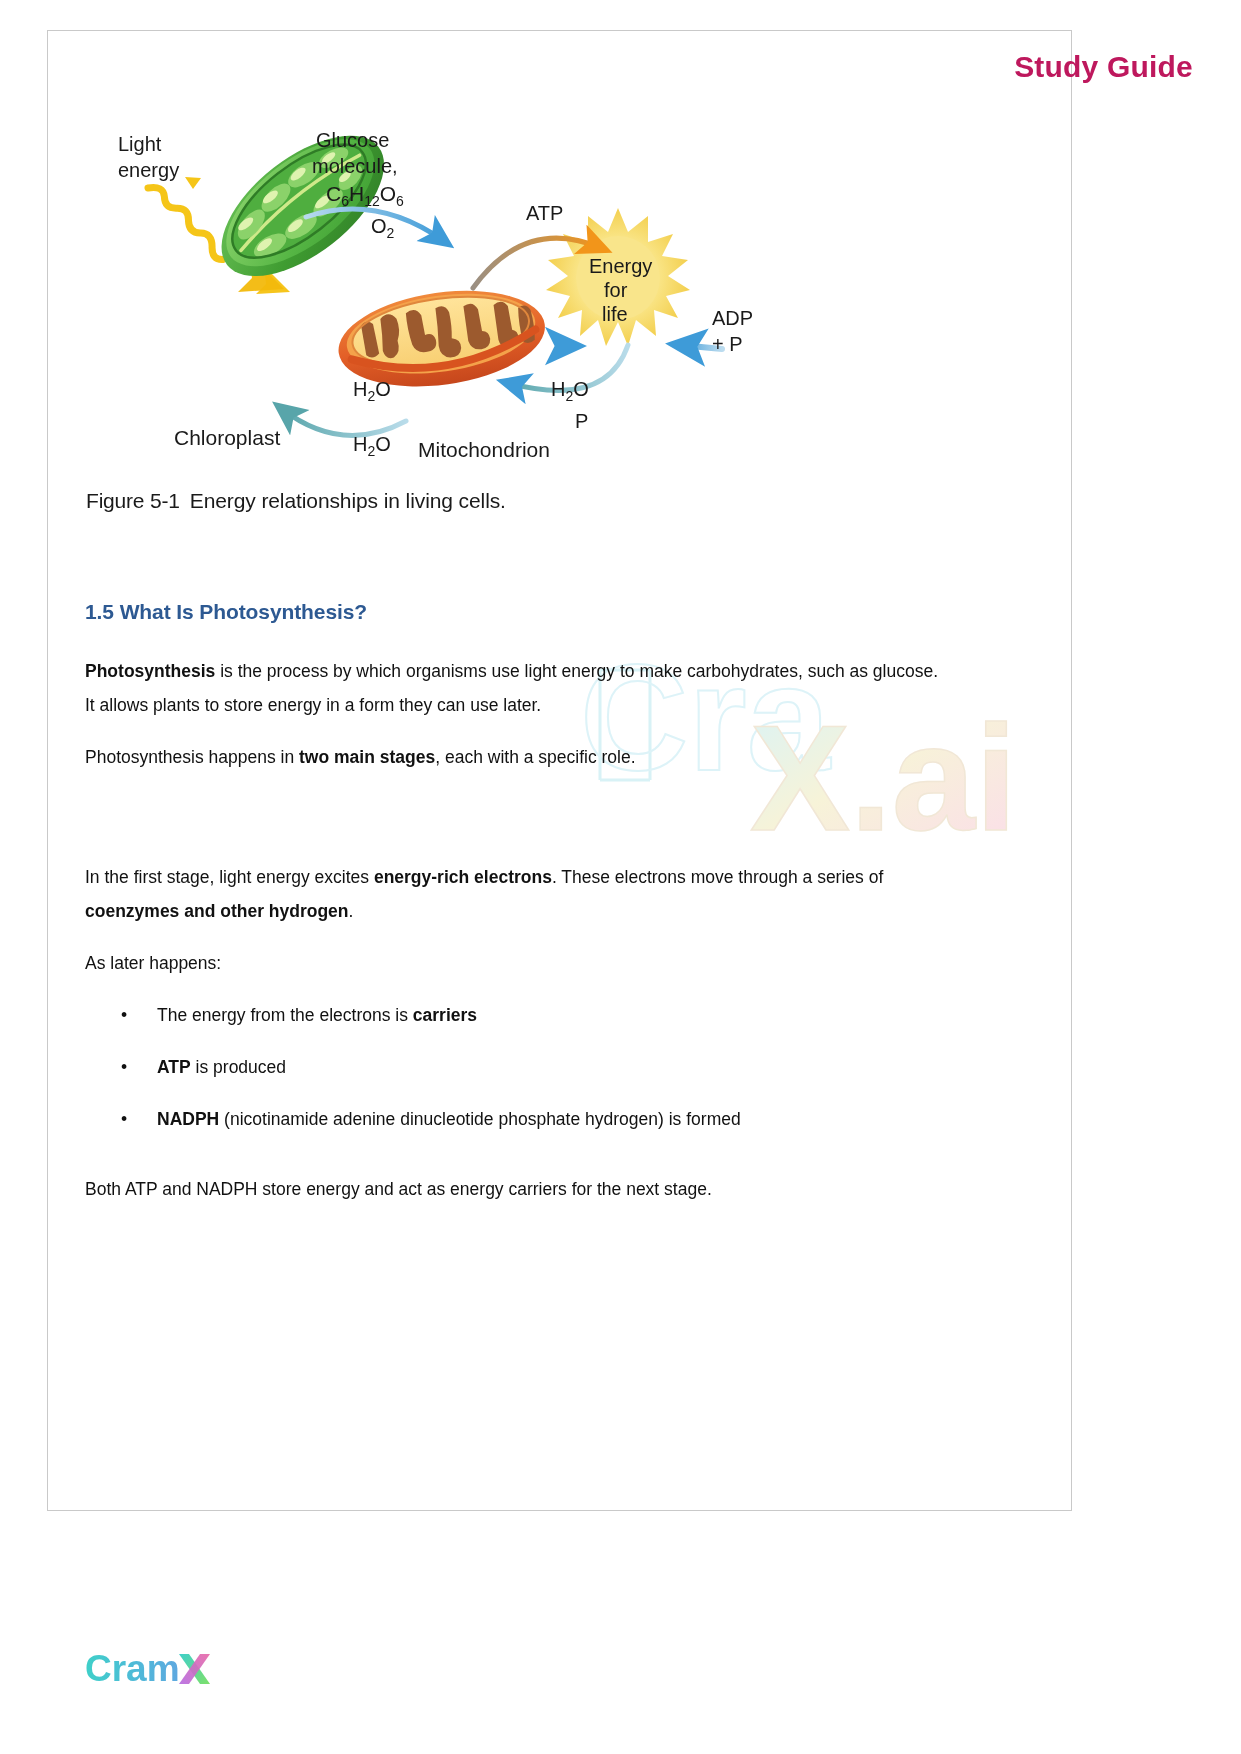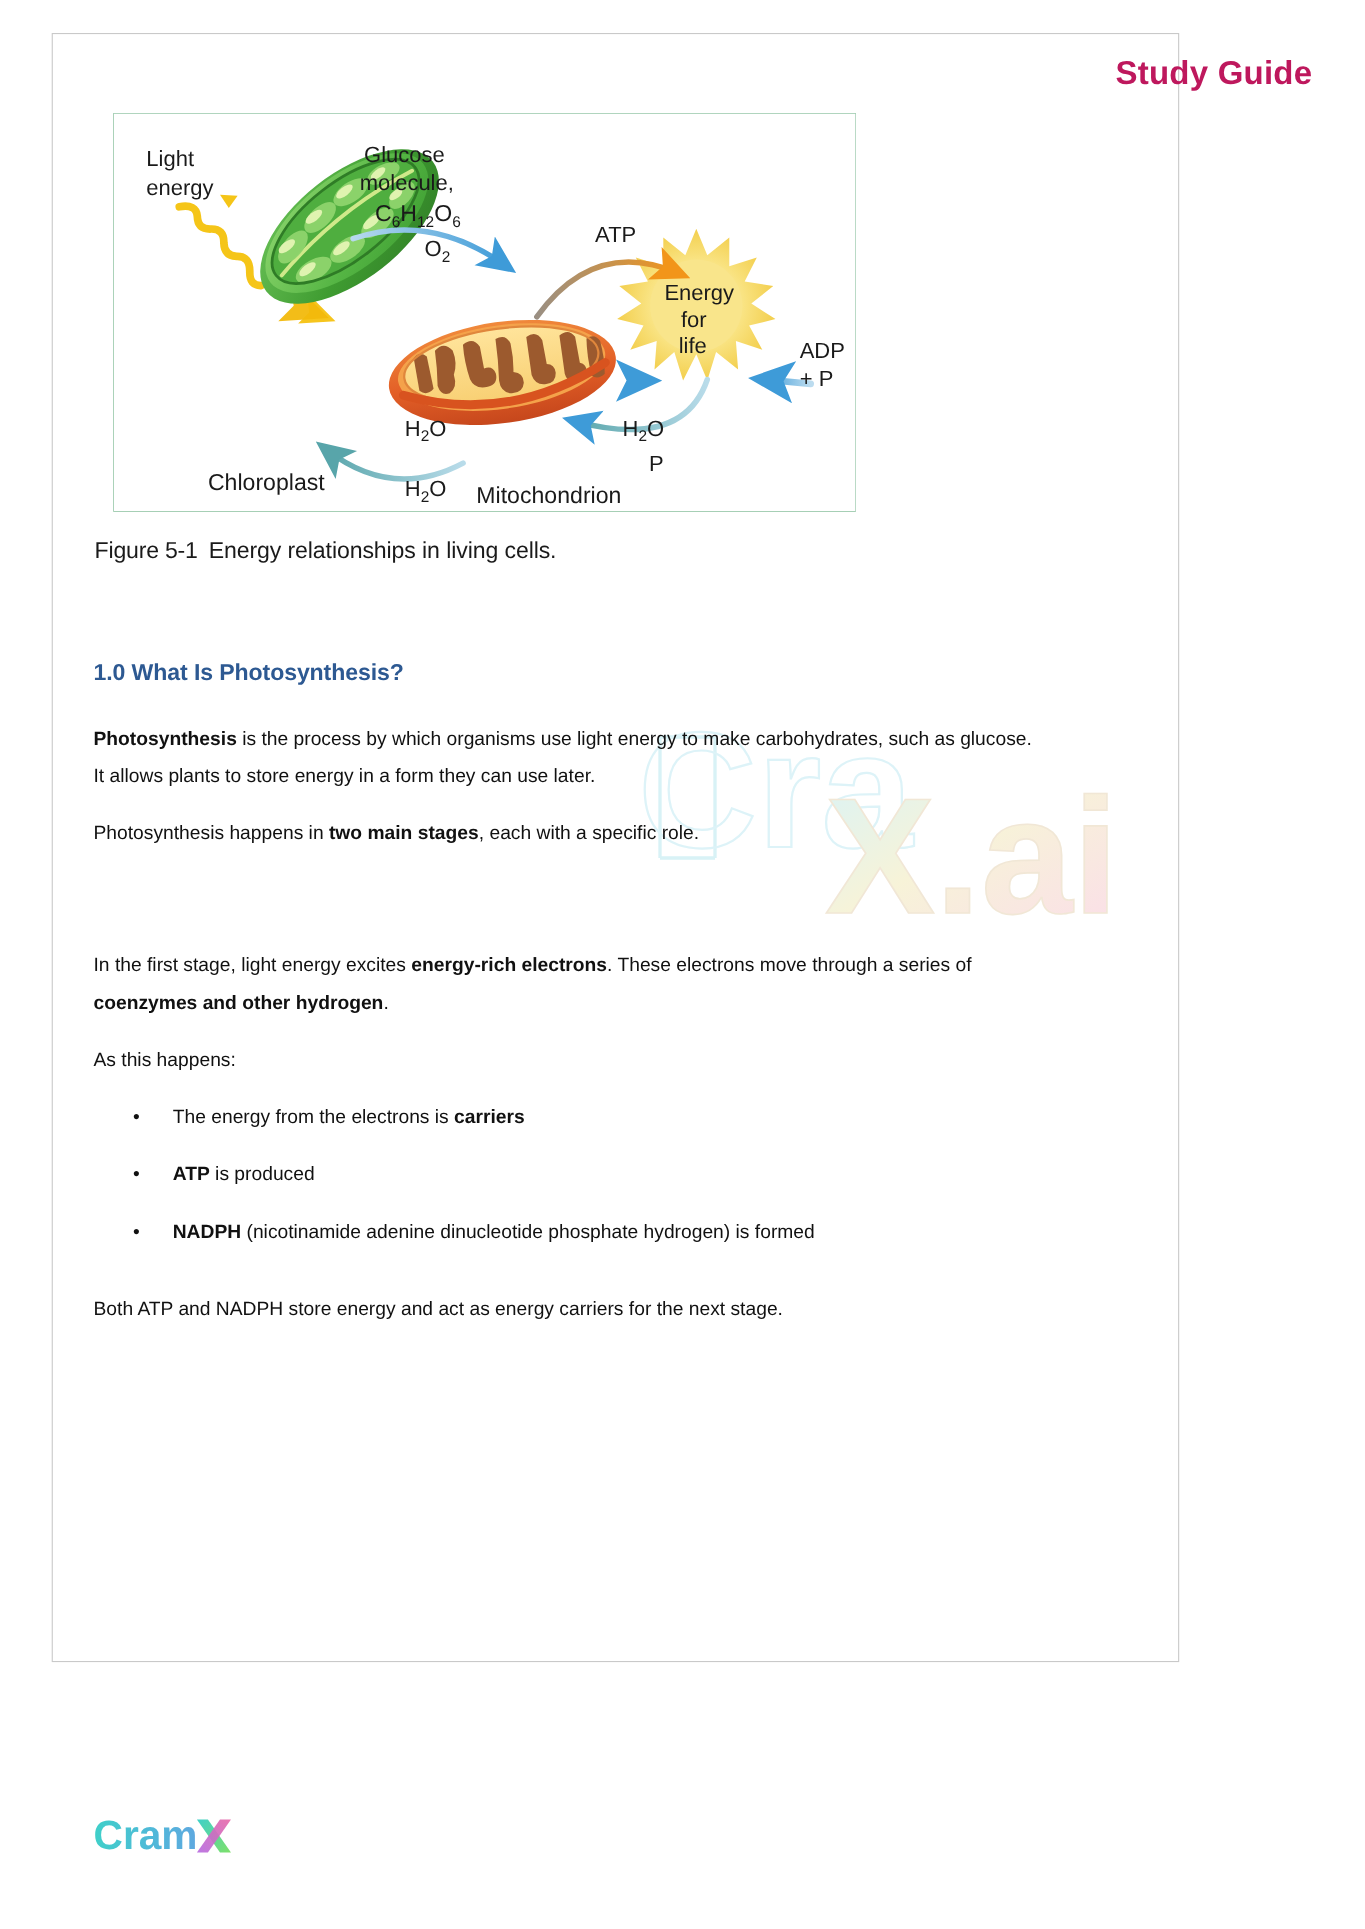--- a/index.html
+++ b/index.html
@@ -45,25 +45,25 @@
     height: 230px;
     pointer-events: none;
     z-index: 0;
     opacity: 1;
   }
   .watermark svg { width: 100%; height: 100%; }
 
   
   .figure-wrap {
     position: absolute;
-    left: 103px;
+    left: 88px;
     top: 103px;
     width: 675px;
     height: 362px;
-    background: #15803d;
+    background: #f0abfc;
     z-index: 1;
   }
   .figure-wrap svg { display: block; width: 675px; height: 362px; }
 
   .figure-caption {
     position: absolute;
     left: 86px;
     top: 489px;
     font-size: 21px;
     color: #1a1a1a;
@@ -340,40 +340,40 @@
       </g>
     </svg>
   </div>
 
   <div class="figure-caption">
     <span class="fig-num">Figure 5-1</span><span class="fig-text">Energy relationships in living cells.</span>
   </div>
 
   <div class="body-area">
 
-    <h2 class="section-heading">1.0 What Is Photosynthesis?</h2>
+    <h2 class="section-heading">1.5 What Is Photosynthesis?</h2>
 
     <div class="spacer-md"></div>
 
     <p class="para"><b>Photosynthesis</b><span> is the process by which organisms use light energy to make carbohydrates, such as glucose. It allows plants to store energy in a form they can use later.</span></p>
 
     <div class="spacer-sm"></div>
 
     <p class="para"><span>Photosynthesis happens in </span><b>two main stages</b><span>, each with a specific role.</span></p>
 
     <div class="spacer-lg"></div>
 
 
     <div class="spacer-md"></div>
 
     <p class="para"><span>In the first stage, light energy excites </span><b>energy-rich electrons</b><span>. These electrons move through a series of </span><b>coenzymes and other hydrogen</b><span>.</span></p>
 
     <div class="spacer-sm"></div>
 
-    <p class="para">As this happens:</p>
+    <p class="para">As later happens:</p>
 
     <div class="spacer-sm"></div>
 
     <ul class="bullets">
       <li>
         <span class="dot">•</span><span>The energy from the electrons is </span><b>carriers</b><span></span>
       </li>
       <li>
         <span class="dot">•</span><span></span><b>ATP</b><span> is produced</span>
       </li>

